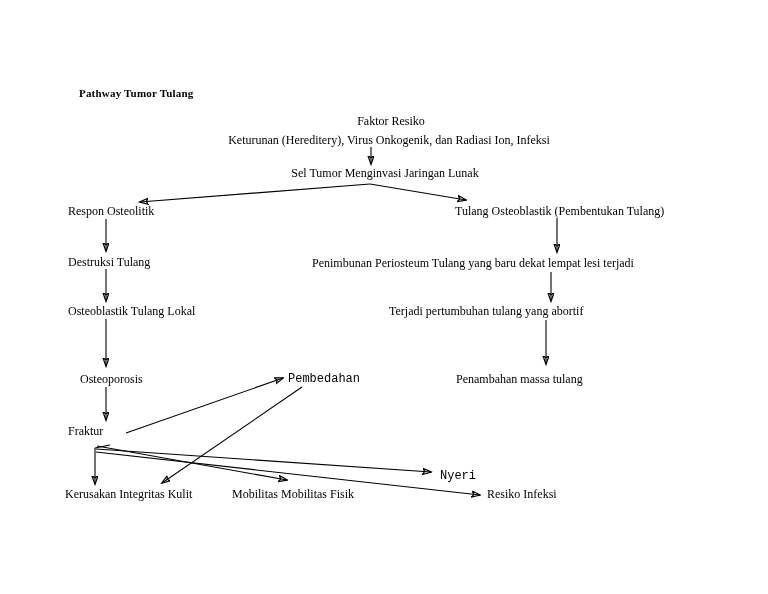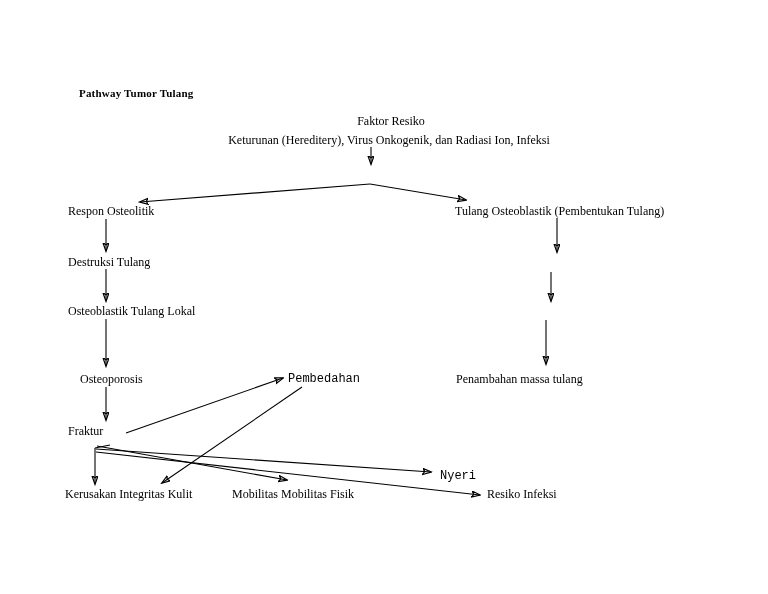--- a/index.html
+++ b/index.html
@@ -90,30 +90,33 @@
 
     <line x1="302" y1="371" x2="162" y2="467" marker-end="url(#ah)"></line>
 
     <line x1="97" y1="430" x2="287" y2="464" marker-end="url(#ah)"></line>
   </svg>
 
   <div class="node center" style="left:391px; top:98px;">Faktor Resiko</div>
 
   <div class="node center" style="left:389px; top:117px;">Keturunan (Hereditery), Virus Onkogenik, dan Radiasi Ion, Infeksi</div>
 
+  <div class="node center" style="left:385px; top:150px;">Sel Tumor Menginvasi Jaringan Lunak</div>
 
   <div class="node" style="left:68px; top:188px;">Respon Osteolitik</div>
 
   <div class="node" style="left:455px; top:188px;">Tulang Osteoblastik (Pembentukan Tulang)</div>
 
   <div class="node" style="left:68px; top:239px;">Destruksi Tulang</div>
 
+  <div class="node" style="left:312px; top:240px;">Penimbunan Periosteum Tulang yang baru dekat lempat lesi terjadi</div>
 
   <div class="node" style="left:68px; top:288px;">Osteoblastik Tulang Lokal</div>
 
+  <div class="node" style="left:389px; top:288px;">Terjadi pertumbuhan tulang yang abortif</div>
 
   <div class="node" style="left:80px; top:356px;">Osteoporosis</div>
 
   <div class="node" style="left:288px; top:356px;font-family:Liberation Mono, monospace;">Pembedahan</div>
 
   <div class="node" style="left:456px; top:356px;">Penambahan massa tulang</div>
 
   <div class="node" style="left:68px; top:408px;">Fraktur</div>
 
   <div class="node" style="left:440px; top:453px;font-family:Liberation Mono, monospace;">Nyeri</div>

